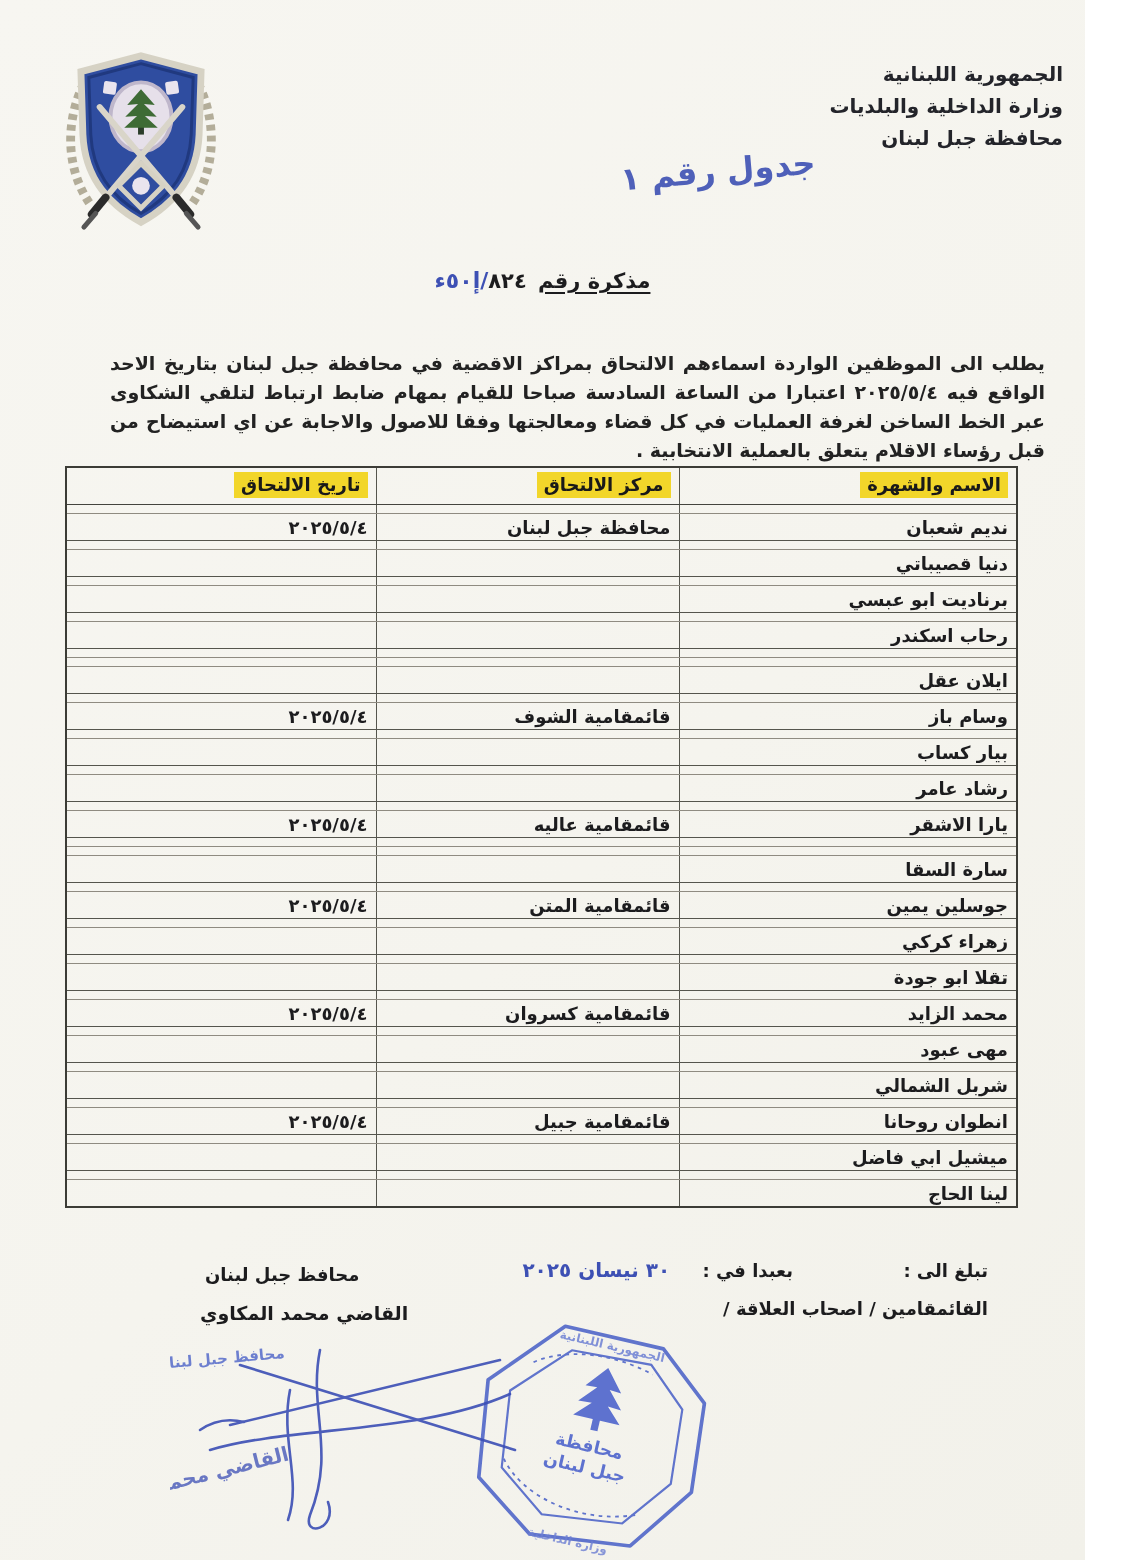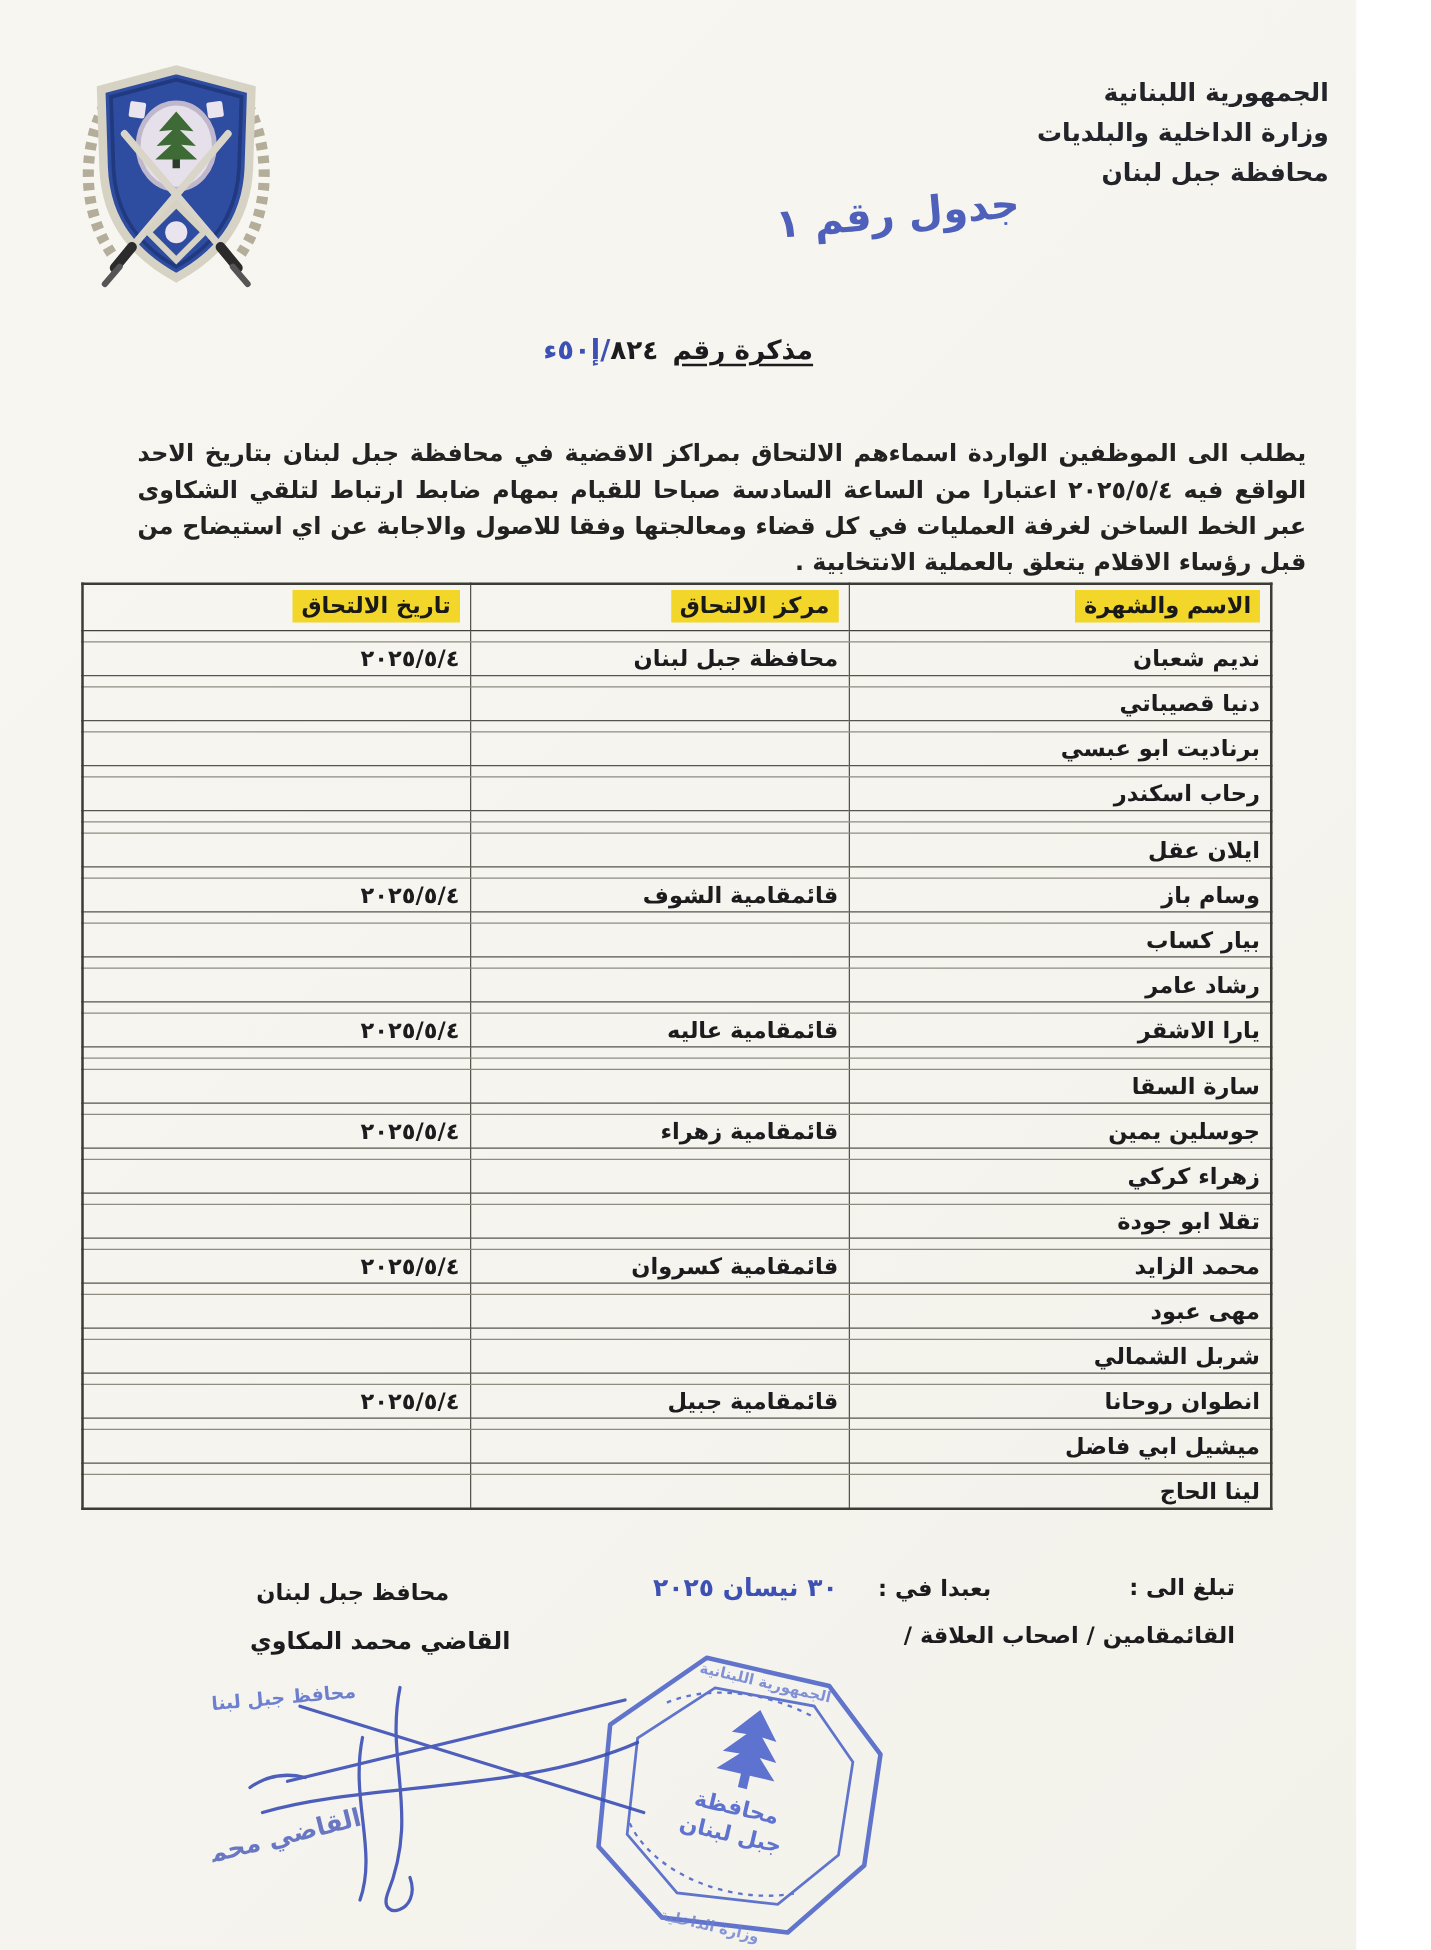--- a/index.html
+++ b/index.html
@@ -261,21 +261,21 @@
       <td class="c-date"></td>
     </tr>
 
     <tr class="spacer">
           <td></td>
           <td></td>
           <td></td>
         </tr>
     <tr class="row">
       <td class="c-name">جوسلين يمين</td>
-      <td class="c-center">قائمقامية زهراء</td>
+      <td class="c-center">قائمقامية المتن</td>
       <td class="c-date">٢٠٢٥/٥/٤</td>
     </tr>
 
     <tr class="spacer">
           <td></td>
           <td></td>
           <td></td>
         </tr>
     <tr class="row">
       <td class="c-name">زهراء كركي</td>

